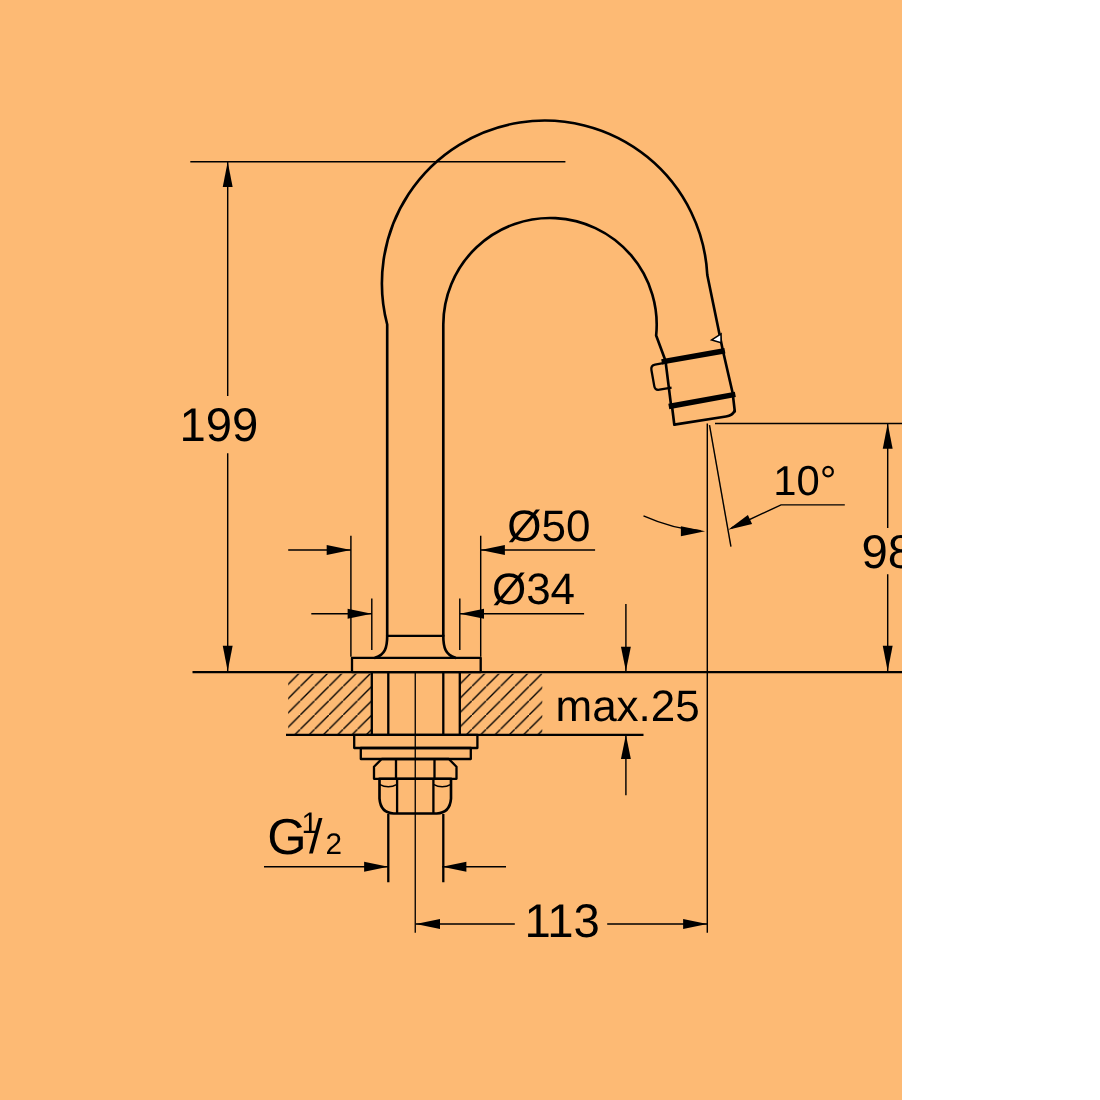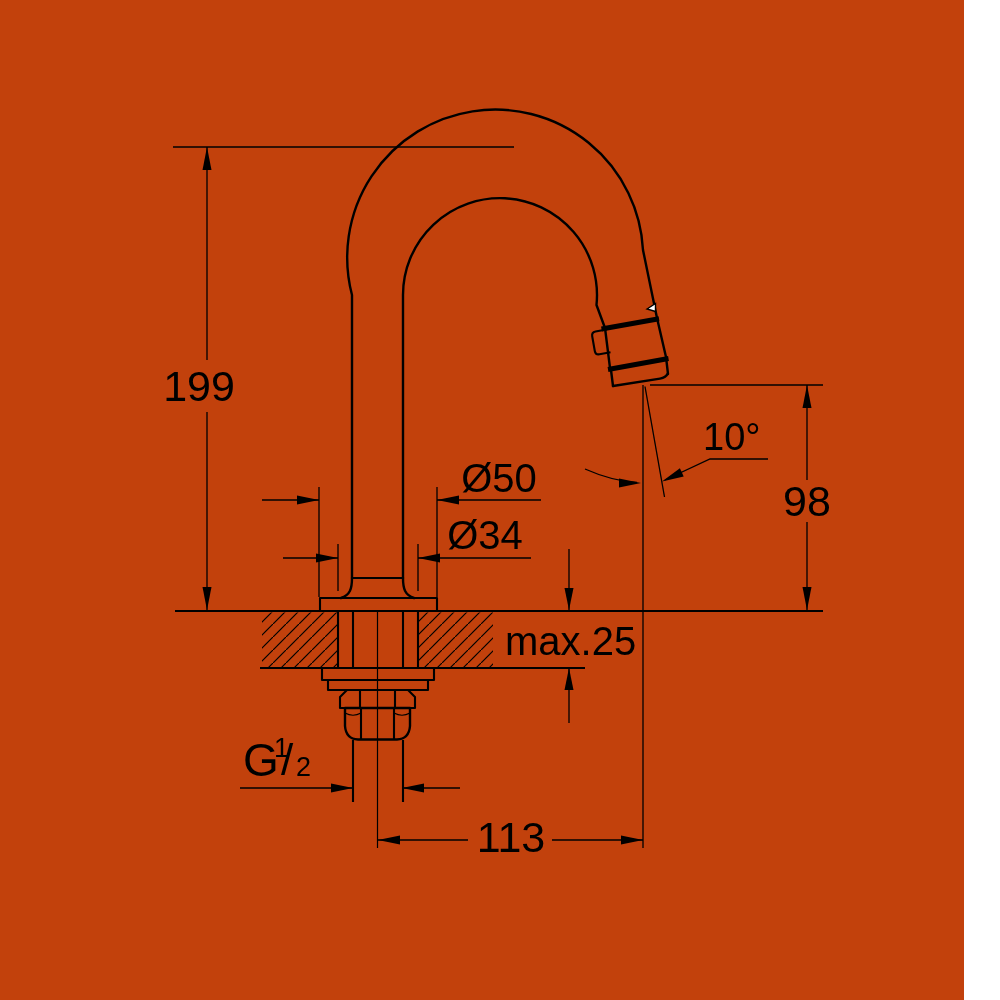--- a/index.html
+++ b/index.html
@@ -1,16 +1,16 @@
 <!DOCTYPE html>
 <html><head>
 <meta charset="utf-8">
 <style>
   html,body{margin:0;padding:0;background:#ffffff;}
-  .stage{width:964px;height:1000px;position:relative;background:#c2410c;overflow:hidden;}
+  .stage{width:820px;height:1000px;position:relative;background:#fdba74;overflow:hidden;}
   svg{display:block;}
   svg text{font-family:"Liberation Sans","DejaVu Sans",sans-serif;fill:#000;}
   .t46{font-size:46px;} .t44{font-size:44px;} .t43{font-size:43px;}
   .t40{font-size:40px;} .t38{font-size:38px;} .t27{font-size:27px;}
   .outline{fill:none;stroke:#000;stroke-width:2.4;stroke-linejoin:round;stroke-linecap:round;}
   .outline2{fill:none;stroke:#000;stroke-width:2.1;stroke-linejoin:round;}
   .band{fill:none;stroke:#000;stroke-width:5;stroke-linecap:butt;}
   .dim{fill:none;stroke:#000;stroke-width:1.3;stroke-linecap:butt;}
   .thin{fill:none;stroke:#000;stroke-width:1.2;}
   .arrow{fill:#000;stroke:none;}

